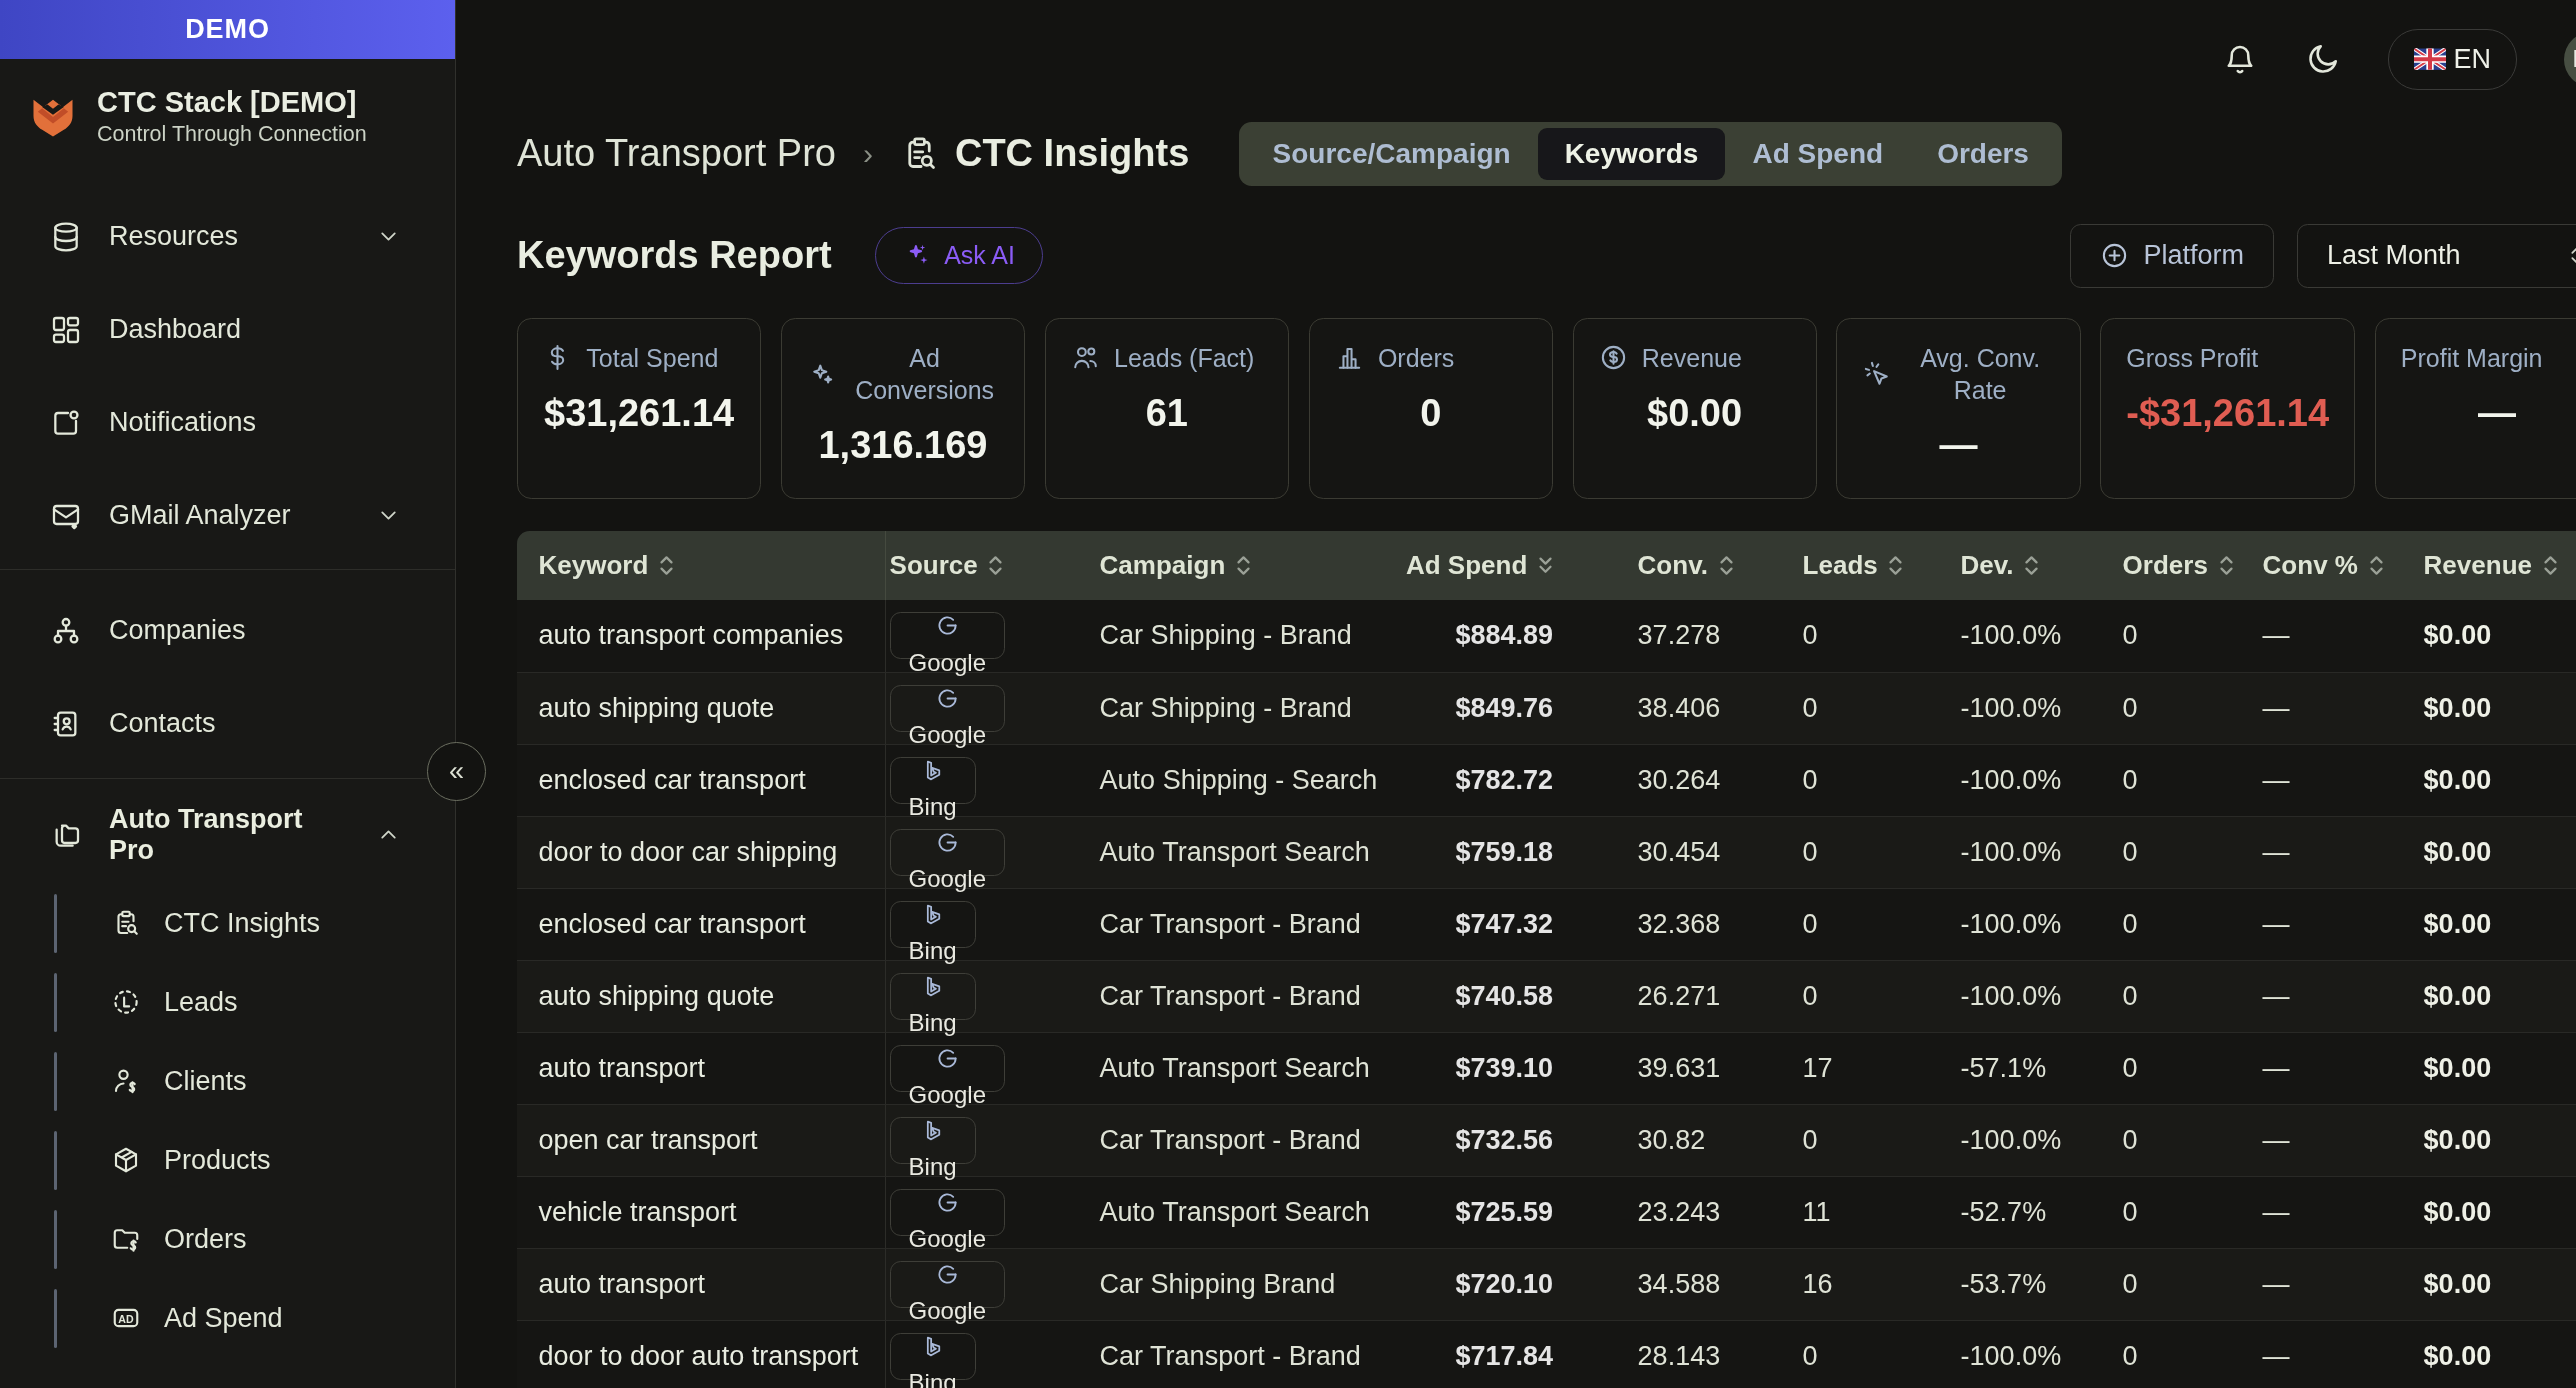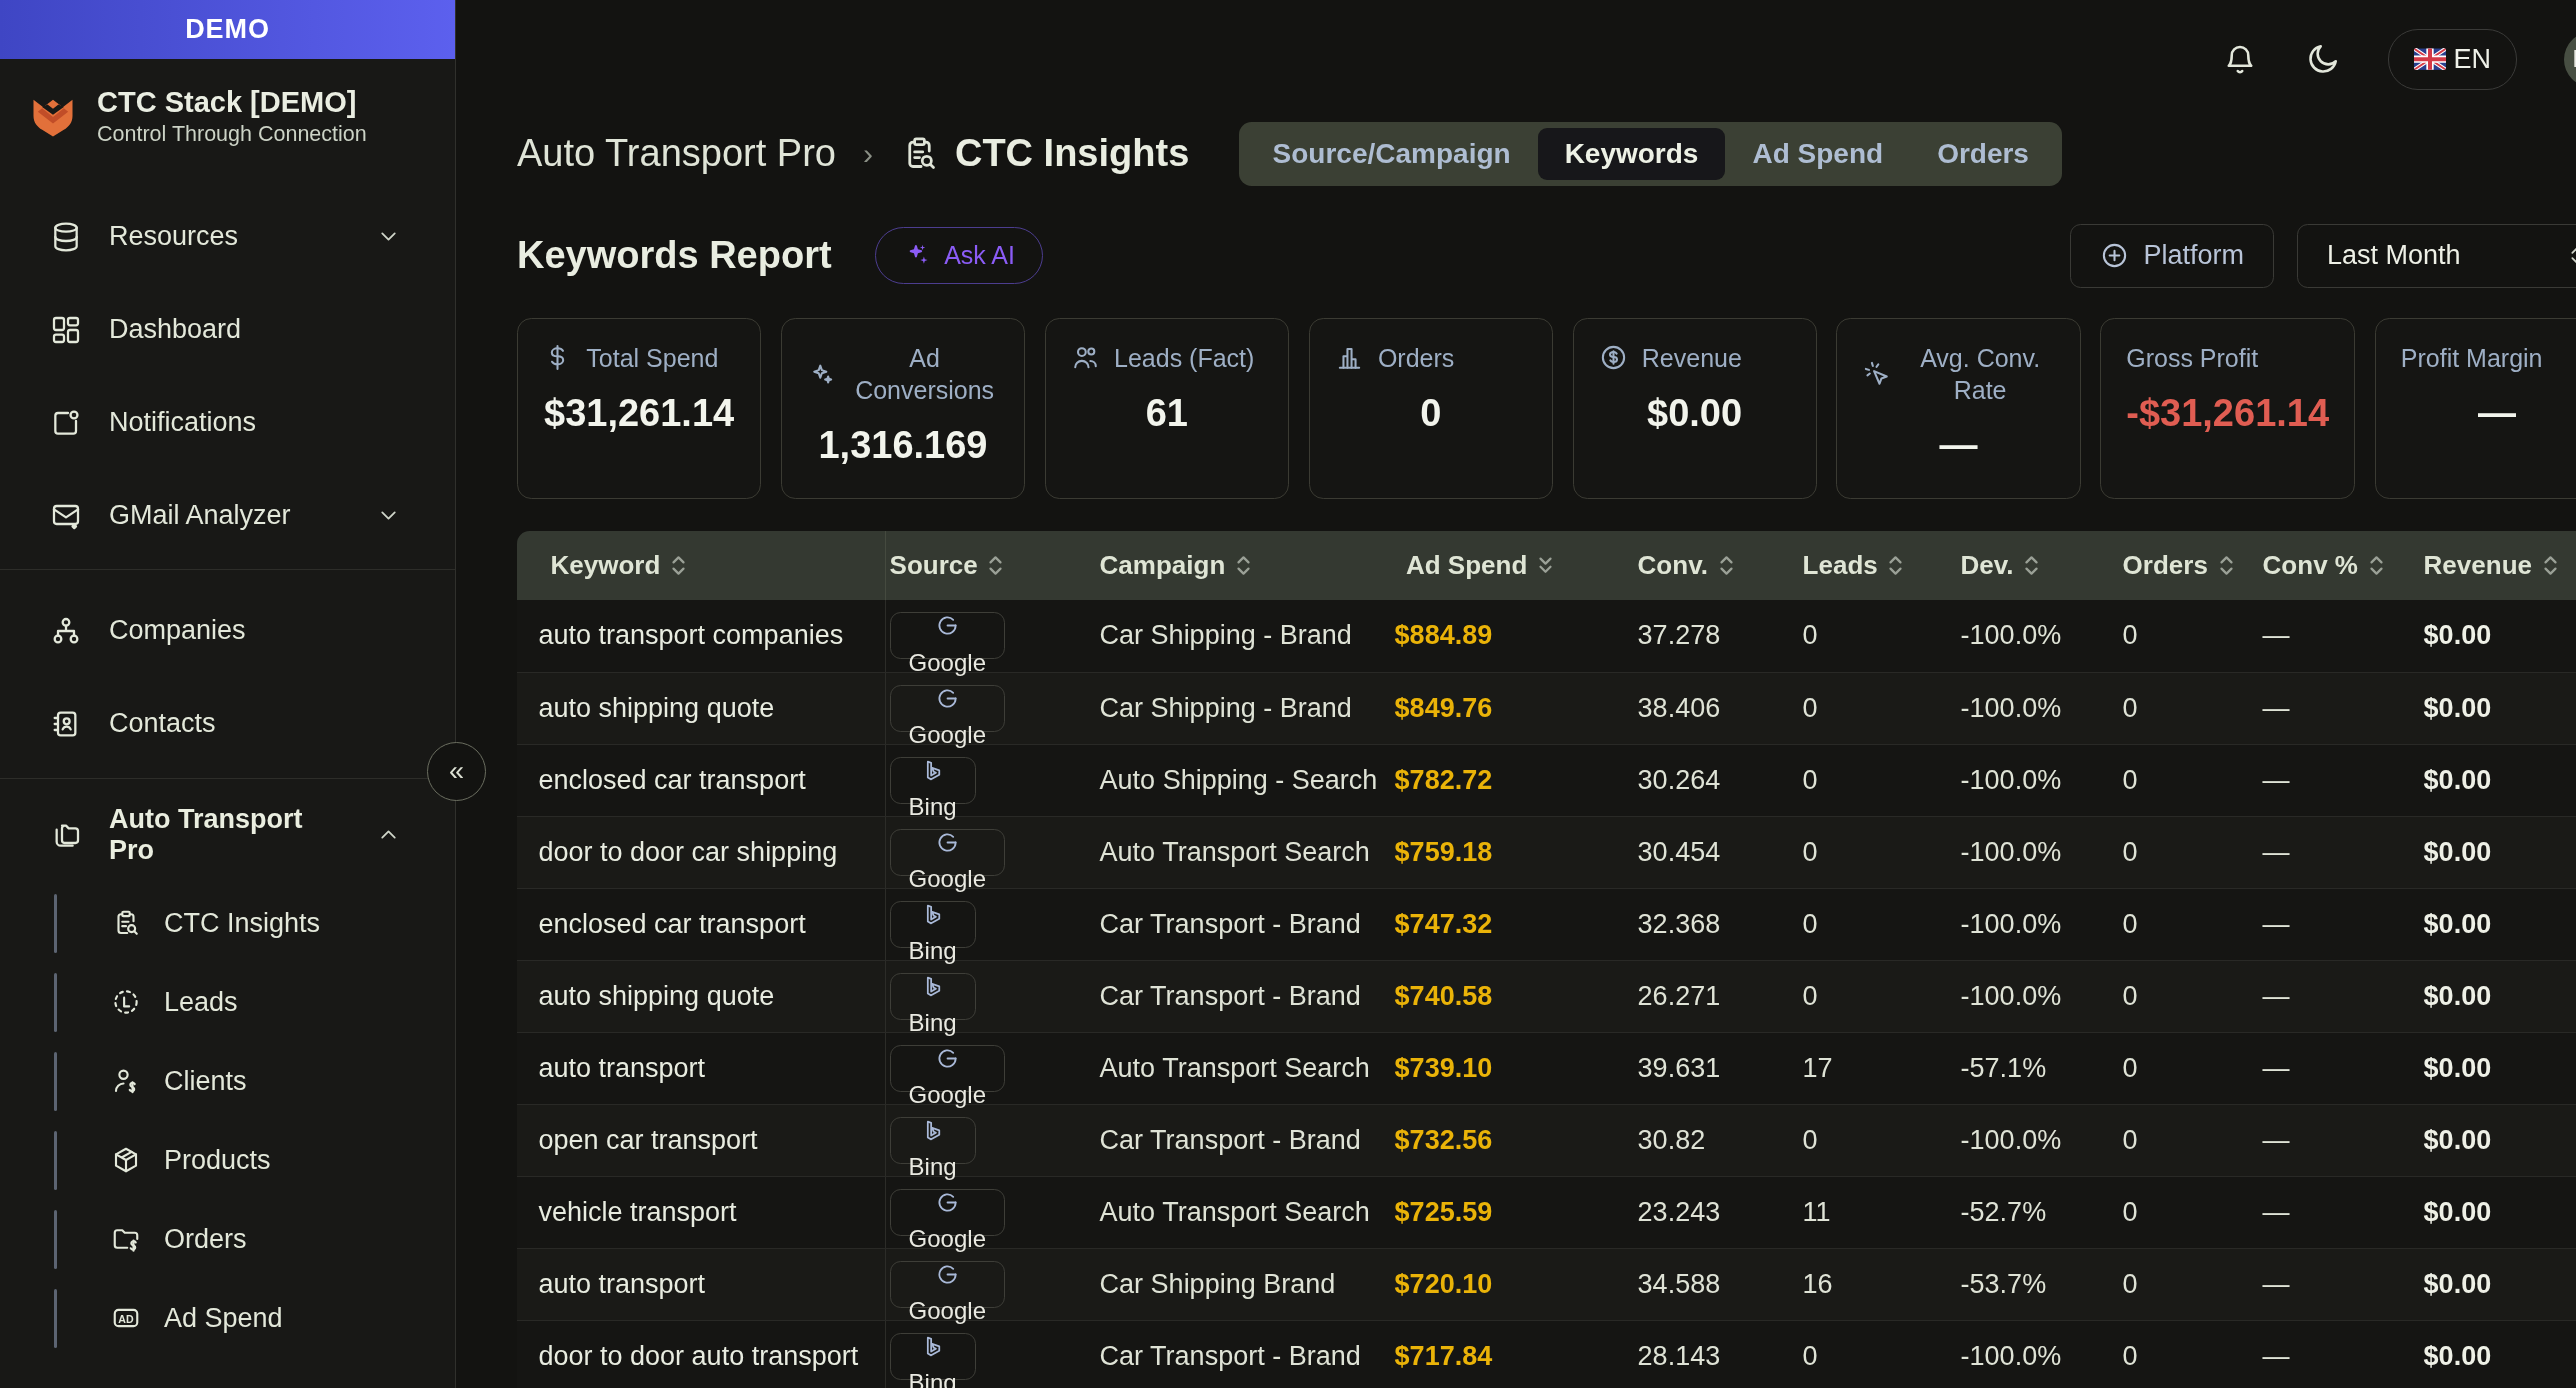--- a/index.html
+++ b/index.html
@@ -93,30 +93,30 @@
   .card-value { font-size:38px; font-weight:bold; color:#f2f4ec; margin-top:18px; }
 
   
   .table-wrap { margin-top:32px; border-radius:12.5px 12.5px 0 0; overflow:hidden; flex:1; }
   .grid-row { display:grid; grid-template-columns:369px 210px 295px 243px 165px 158px 162px 140px 161px 198px;
     width:2102px; align-items:center; }
   .thead { background:#343931; height:69px; }
   .th { display:flex; align-items:center; gap:10.7px; font-size:26px; font-weight:bold;
     color:#dfe5d5; cursor:pointer; padding-left:3.6px; }
   .th .sort-icon { width:15px; height:25px; color:#9aa096; flex:0 0 auto; }
-  .th-keyword { padding-left:21.5px; align-self:stretch; border-right:0.9px solid #454a3f;margin-left:12px; }
+  .th-keyword { padding-left:21.5px; align-self:stretch; border-right:0.9px solid #454a3f; }
   .th-right { justify-content:flex-end; padding-right:81px; }
   .tbody .grid-row { height:72px; border-top:0.9px solid #292926; }
   .tbody .grid-row:first-child { border-top:none; }
   .tbody .grid-row:nth-child(odd) { background:#151513; }
   .tbody .grid-row:nth-child(even) { background:#1a1a17; }
   .td { font-size:27px; color:#dfe3d6; padding-left:3.6px; }
   .td-keyword { padding-left:21.5px; color:#e8ece0; align-self:stretch; display:flex;
     align-items:center; border-right:0.9px solid #2c2c28; }
-  .td-right { padding-right:81px; font-weight:bold; color:#eab308; }
+  .td-right { text-align:right; padding-right:81px; font-weight:bold; color:#e5e5e5; }
   .td-bold { font-weight:bold; color:#eef0e6; }
   .src-badge { display:inline-flex; align-items:center; gap:10.7px; height:47px; padding:0 18px;
     border:1.3px solid #3e3e38; border-radius:10.7px;flex-direction:column; }
   .src-badge .src-icon { width:25px; height:25px; color:#a9b9d8; }
   .src-badge .src-label { font-size:24px; color:#e9e9e1; }
   svg { display:block; width:100%; height:100%; }
 </style>
 </head>
 <body>
 

